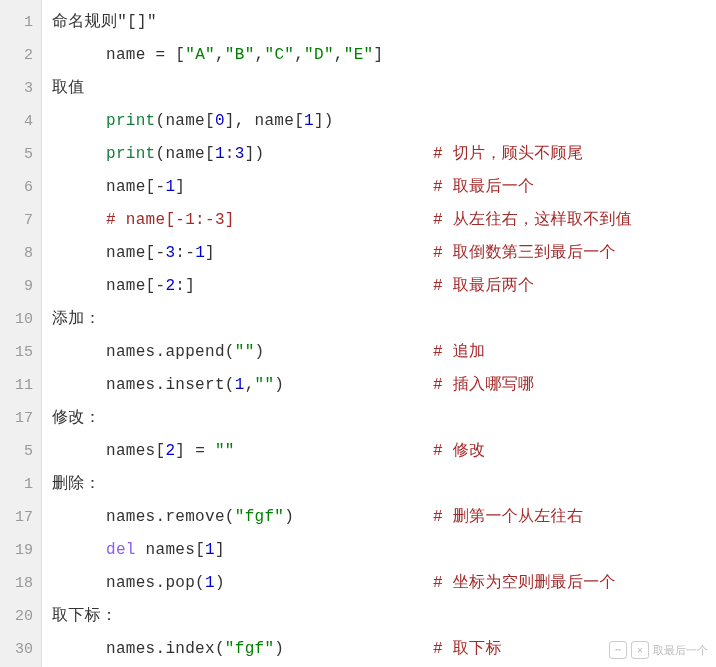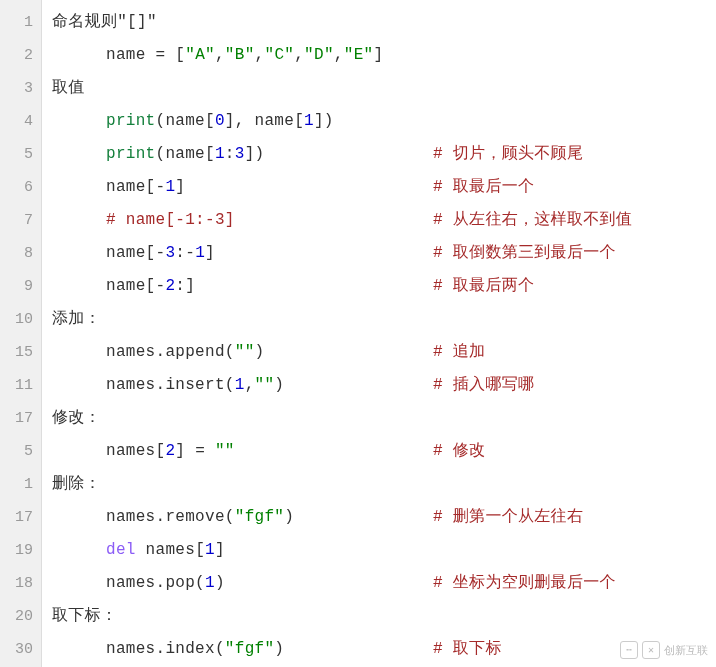--- a/index.html
+++ b/index.html
@@ -99,14 +99,14 @@
       <div class="line-number">18</div>
       <div class="line-number">20</div>
       <div class="line-number">30</div>
     </div>
   <div class="code-area"><div class="code-line" style="position: relative;"><span class="tok-default">命名规则"[]"</span></div><div class="code-line indent1" style="position: relative;"><span class="tok-default">name </span><span class="tok-eq">= </span><span class="tok-bracket">[</span><span class="tok-string">"A"</span><span class="tok-default">,</span><span class="tok-string">"B"</span><span class="tok-default">,</span><span class="tok-string">"C"</span><span class="tok-default">,</span><span class="tok-string">"D"</span><span class="tok-default">,</span><span class="tok-string">"E"</span><span class="tok-bracket">]</span></div><div class="code-line" style="position: relative;"><span class="tok-default">取值</span></div><div class="code-line indent1" style="position: relative;"><span class="tok-builtin">print</span><span class="tok-default">(name[</span><span class="tok-number">0</span><span class="tok-default">], name[</span><span class="tok-number">1</span><span class="tok-default">])</span></div><div class="code-line indent1" style="position: relative;"><span class="tok-builtin">print</span><span class="tok-default">(name[</span><span class="tok-number">1</span><span class="tok-default">:</span><span class="tok-number">3</span><span class="tok-default">])</span><span class="tok-comment col2"># 切片，顾头不顾尾</span></div><div class="code-line indent1" style="position: relative;"><span class="tok-default">name[</span><span class="tok-default">-</span><span class="tok-number">1</span><span class="tok-default">]</span><span class="tok-comment col2"># 取最后一个</span></div><div class="code-line indent1" style="position: relative;"><span class="tok-comment"># name[-1:-3]</span><span class="tok-comment col2"># 从左往右，这样取不到值</span></div><div class="code-line indent1" style="position: relative;"><span class="tok-default">name[</span><span class="tok-default">-</span><span class="tok-number">3</span><span class="tok-default">:-</span><span class="tok-number">1</span><span class="tok-default">]</span><span class="tok-comment col2"># 取倒数第三到最后一个</span></div><div class="code-line indent1" style="position: relative;"><span class="tok-default">name[</span><span class="tok-default">-</span><span class="tok-number">2</span><span class="tok-default">:]</span><span class="tok-comment col2"># 取最后两个</span></div><div class="code-line" style="position: relative;"><span class="tok-default">添加：</span></div><div class="code-line indent1" style="position: relative;"><span class="tok-default">names.append(</span><span class="tok-string">""</span><span class="tok-default">)</span><span class="tok-comment col2"># 追加</span></div><div class="code-line indent1" style="position: relative;"><span class="tok-default">names.insert(</span><span class="tok-number">1</span><span class="tok-default">,</span><span class="tok-string">""</span><span class="tok-default">)</span><span class="tok-comment col2"># 插入哪写哪</span></div><div class="code-line" style="position: relative;"><span class="tok-default">修改：</span></div><div class="code-line indent1" style="position: relative;"><span class="tok-default">names[</span><span class="tok-number">2</span><span class="tok-default">] = </span><span class="tok-string">""</span><span class="tok-comment col2"># 修改</span></div><div class="code-line" style="position: relative;"><span class="tok-default">删除：</span></div><div class="code-line indent1" style="position: relative;"><span class="tok-default">names.remove(</span><span class="tok-string">"fgf"</span><span class="tok-default">)</span><span class="tok-comment col2"># 删第一个从左往右</span></div><div class="code-line indent1" style="position: relative;"><span class="tok-keyword">del</span><span class="tok-default"> names[</span><span class="tok-number">1</span><span class="tok-default">]</span></div><div class="code-line indent1" style="position: relative;"><span class="tok-default">names.pop(</span><span class="tok-number">1</span><span class="tok-default">)</span><span class="tok-comment col2"># 坐标为空则删最后一个</span></div><div class="code-line" style="position: relative;"><span class="tok-default">取下标：</span></div><div class="code-line indent1" style="position: relative;"><span class="tok-default">names.index(</span><span class="tok-string">"fgf"</span><span class="tok-default">)</span><span class="tok-comment col2"># 取下标</span></div></div>
 </div>
 
 <div class="watermark">
   <span class="wm-icon">⋯</span>
   <span class="wm-icon">✕</span>
-  <span>创新互联</span>
+  <span>取最后一个</span>
 </div>
 
 </body></html>

